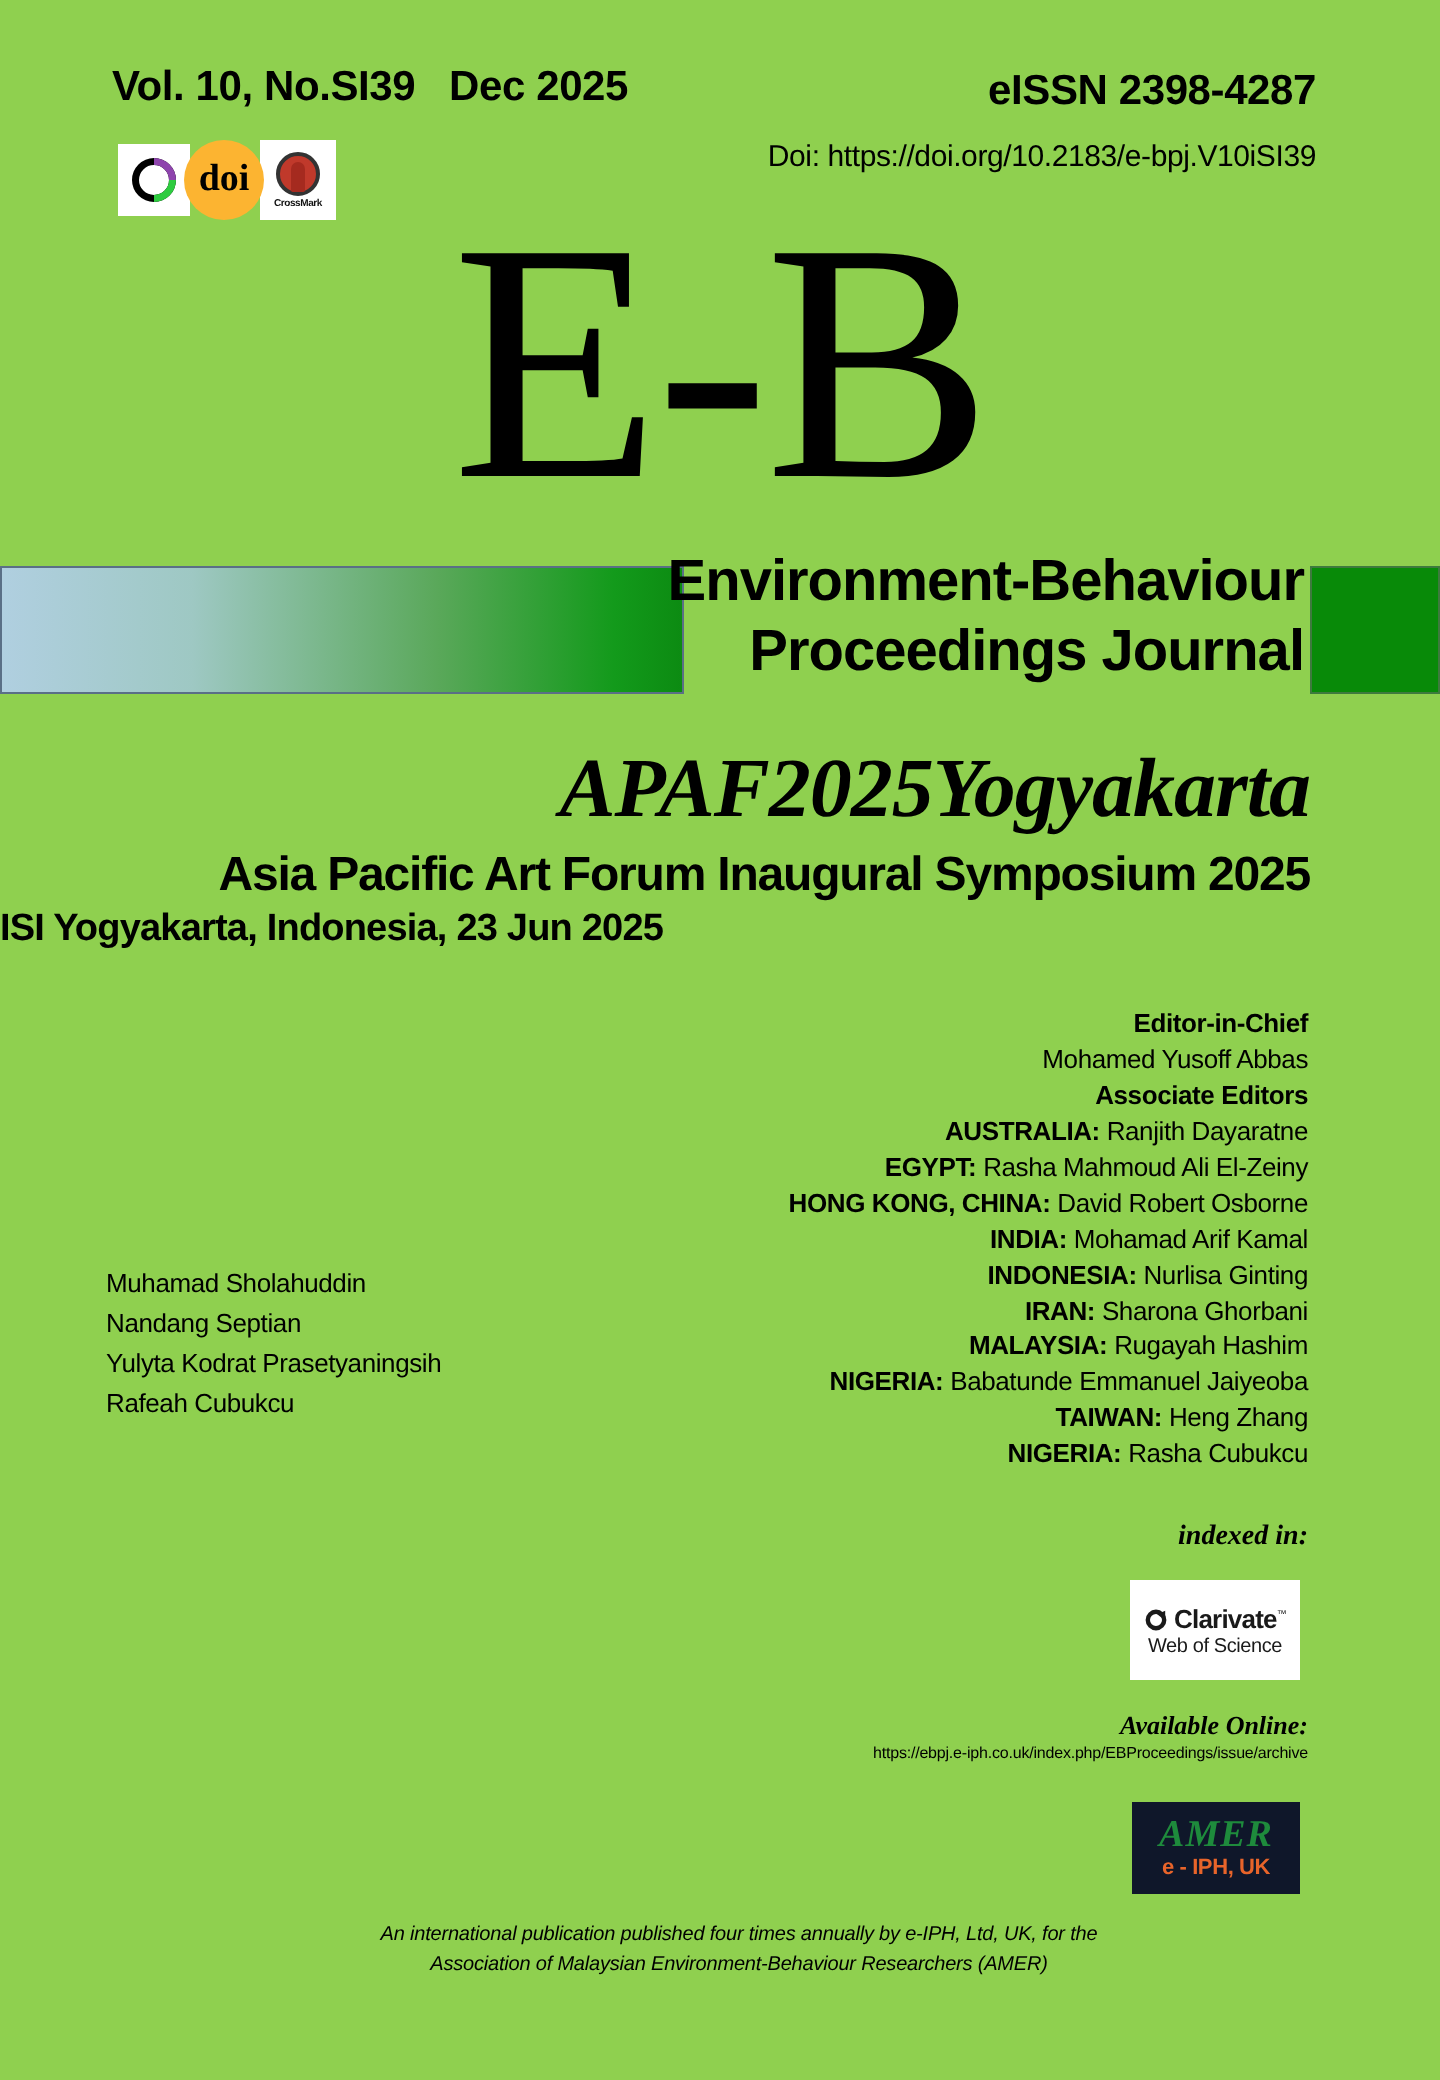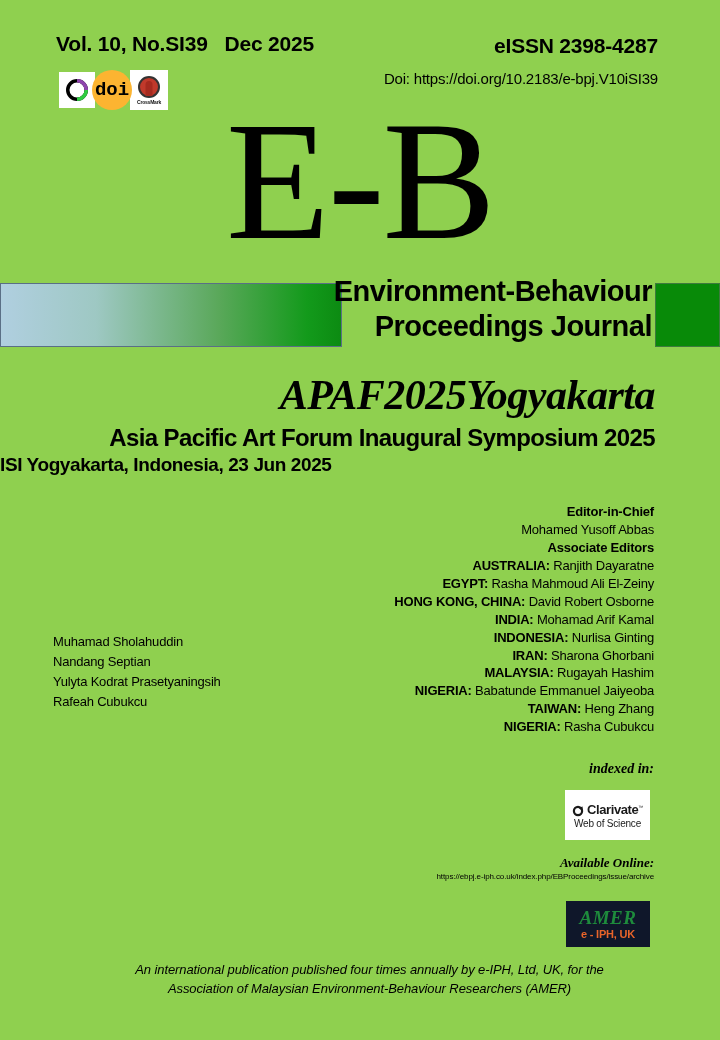--- a/index.html
+++ b/index.html
@@ -71,21 +71,21 @@
     width: 40px;
     height: 40px;
     border-radius: 50%;
     background: #fcb431;
     display: flex;
     align-items: center;
     justify-content: center;
     font-size: 19px;
     font-weight: bold;
     color: #000;
-    font-family: Liberation Mono, monospace;
+    font-family: Liberation Serif, serif;
     margin-left: -3px;
     z-index: 2;
   }
   .badge-crossmark {
     width: 38px;
     height: 40px;
     background: #ffffff;
     display: flex;
     flex-direction: column;
     align-items: center;
@@ -326,21 +326,21 @@
     margin-top: 1px;
   }
 
   
   .footer {
     position: absolute;
     left: 0;
     right: 0;
     top: 961px;
     text-align: center;
-    font-size: 13px;
+    font-size: 10px;
     font-style: italic;
     line-height: 1.45;
     letter-spacing: -0.1px;
     padding-left: 19px;
   }
 </style>
 </head>
 <body style="background: rgb(143, 208, 79);">
 
 <div class="cover">

